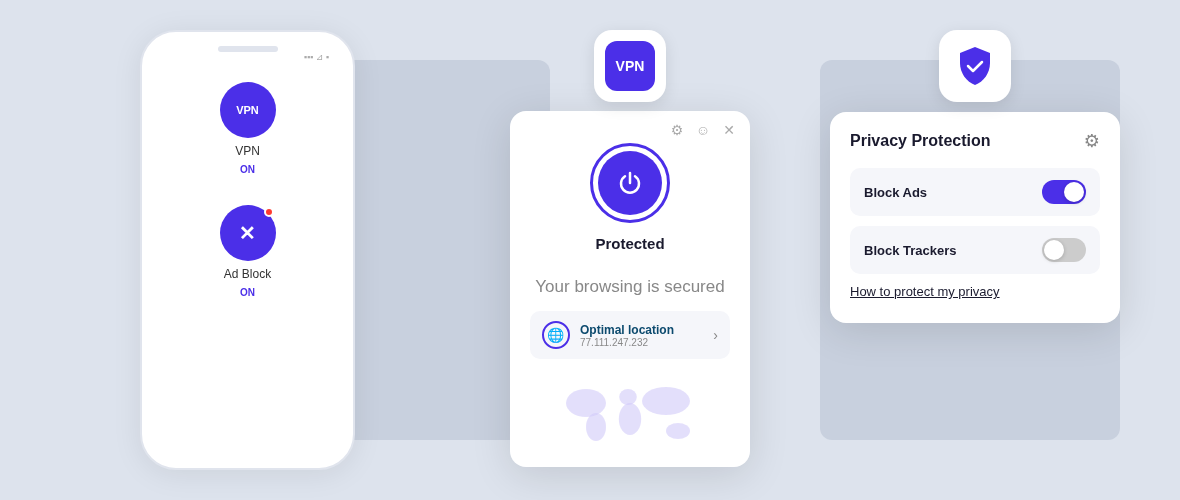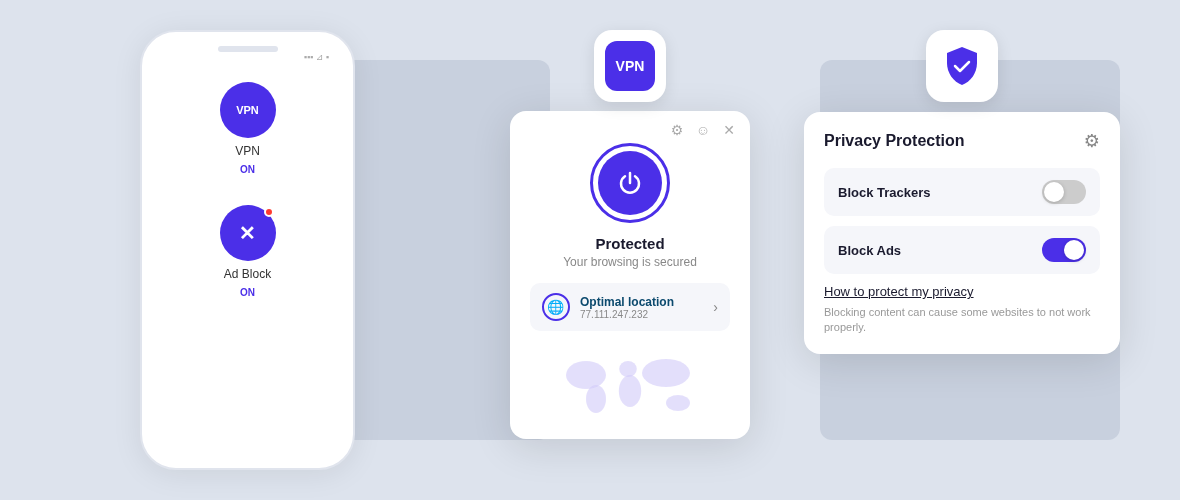--- a/index.html
+++ b/index.html
@@ -195,23 +195,24 @@
       align-items: center;
       justify-content: center;
     }
     .vpn-status-title {
       font-size: 15px;
       font-weight: 700;
       color: #1a1a2e;
       margin-bottom: 3px;
     }
     .vpn-status-sub {
-      font-size: 12px;
+      font-size: 17px;
       color: #888;
       margin-bottom: 14px;
+      margin-top: 22px;
     }
     .vpn-location-bar {
       width: 100%;
       background: #f5f6fa;
       border-radius: 10px;
       padding: 10px 12px;
       display: flex;
       align-items: center;
       gap: 10px;
       margin-bottom: 12px;
@@ -265,21 +266,21 @@
       background: white;
       border-radius: 18px;
       display: flex;
       align-items: center;
       justify-content: center;
       box-shadow: 0 4px 16px rgba(0,0,0,0.1);
       margin-bottom: 10px;
       z-index: 10;
     }
     .privacy-popup {
-      width: 316px;
+      width: 290px;
       background: white;
       border-radius: 16px;
       box-shadow: 0 8px 40px rgba(0,0,0,0.12);
       padding: 18px 20px;
     }
     .privacy-header {
       display: flex;
       align-items: center;
       justify-content: space-between;
       margin-bottom: 16px;
@@ -438,29 +439,28 @@
       <path d="M16 23l5 5 9-9" stroke="white" stroke-width="2.5" stroke-linecap="round" stroke-linejoin="round"></path>
     </svg>
   </div>
   <div class="privacy-popup">
     <div class="privacy-header">
       <span class="privacy-title">Privacy Protection</span>
       <div class="privacy-gear">⚙</div>
     </div>
 
     <div class="privacy-option">
+      <span class="privacy-option-label">Block Ads</span>
+      <div class="toggle on">
+        <div class="toggle-knob"></div>
+      </div>
+    </div>
+
+    <div class="privacy-option">
       <span class="privacy-option-label">Block Trackers</span>
       <div class="toggle off">
         <div class="toggle-knob"></div>
       </div>
     </div>
 
-    <div class="privacy-option">
-      <span class="privacy-option-label">Block Ads</span>
-      <div class="toggle on">
-        <div class="toggle-knob"></div>
-      </div>
-    </div>
-
     <a class="privacy-link" href="#">How to protect my privacy</a>
-    <p class="privacy-note">Blocking content can cause some websites to not work properly.</p>
   </div>
 </div>
 
 </body></html>

